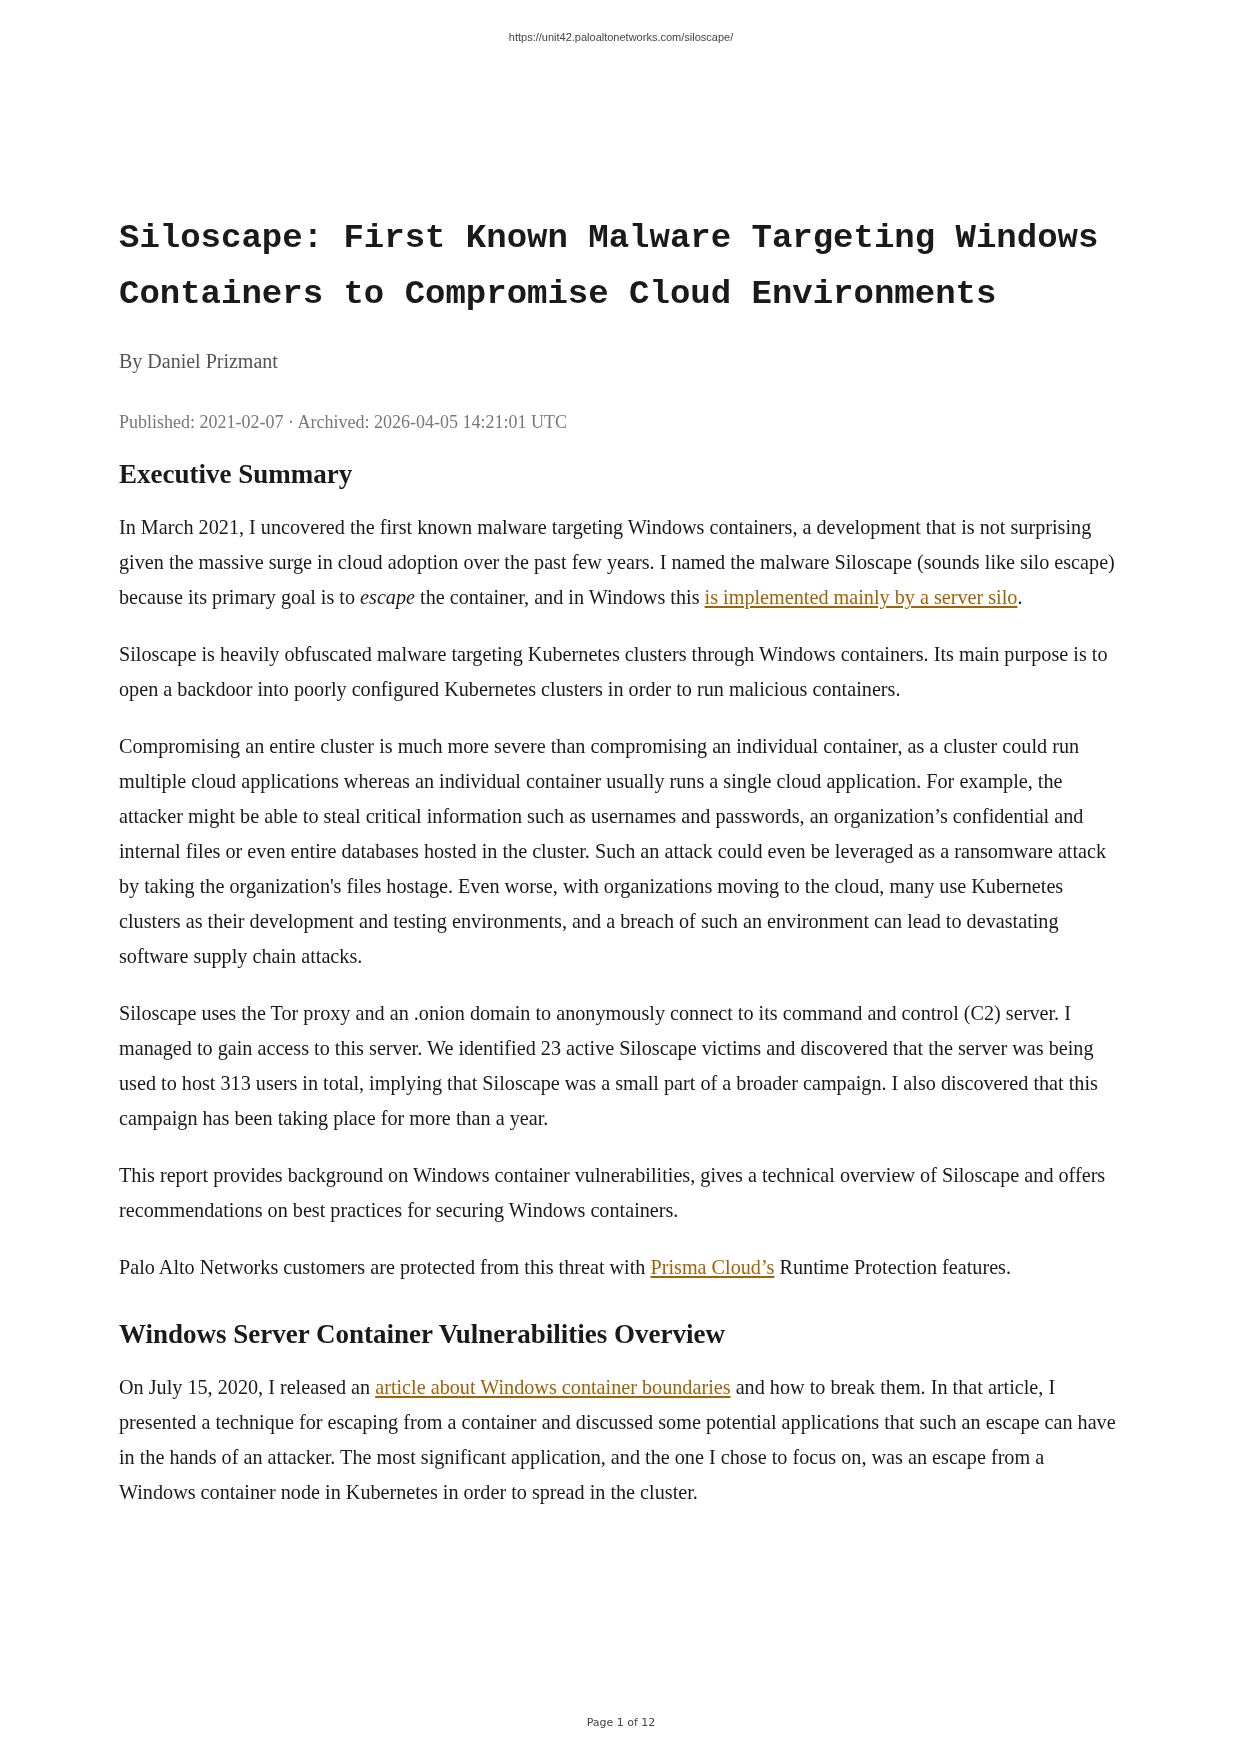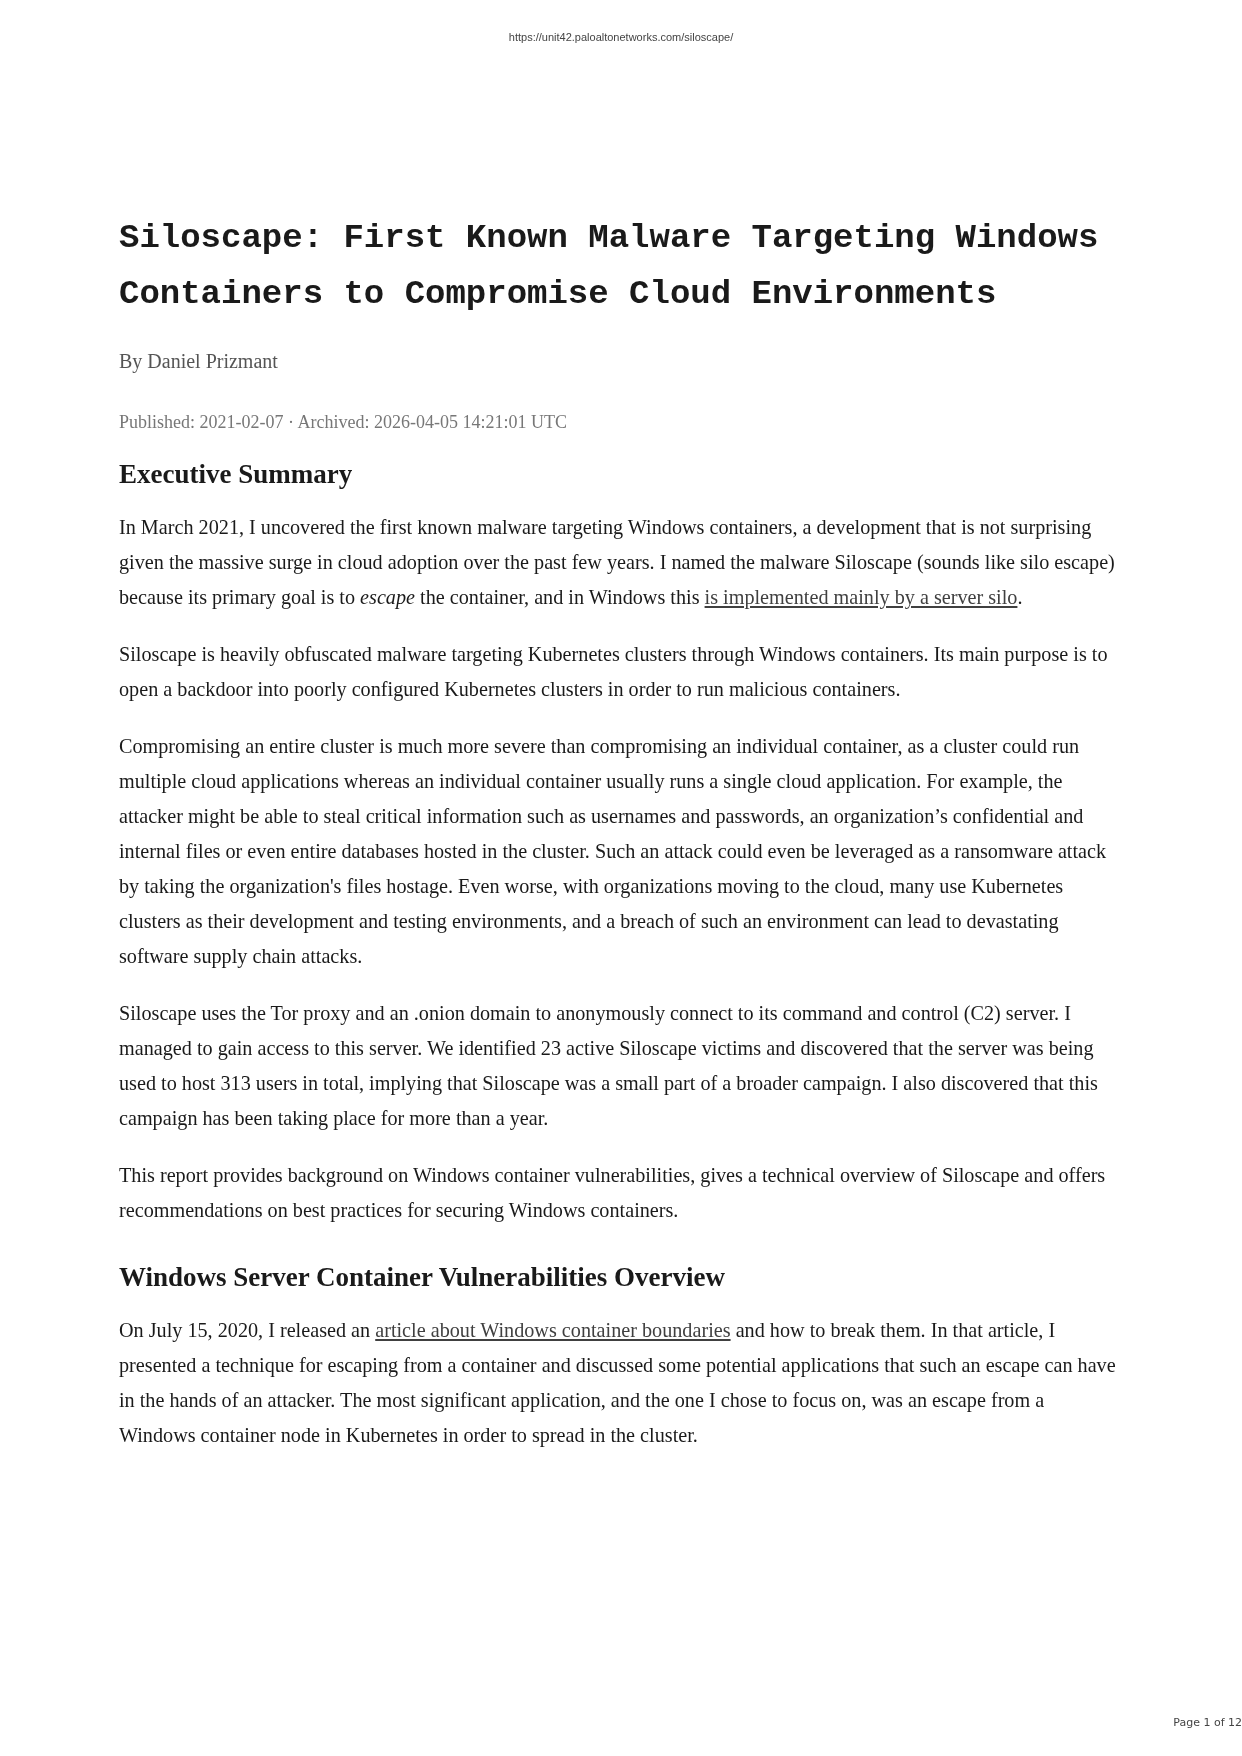--- a/index.html
+++ b/index.html
@@ -2,58 +2,59 @@
 <html><head>
 <meta charset="utf-8">
 <style>
   html, body { margin: 0; padding: 0; background: #ffffff; }
   body { width: 1242px; height: 1756px; position: relative; overflow: hidden; }
   .url-header {
     position: absolute; top: 31px; left: 0; width: 1242px; text-align: center;
     font-family: Liberation Sans, sans-serif; font-size: 11px; color: #444;
   }
   .page-footer {
-    position: absolute; top: 1716px; left: 0; width: 1242px; text-align: right;
+    position: absolute; top: 1716px; left: 0; width: 1242px; text-align: center;
     font-family: "DejaVu Sans", sans-serif; font-size: 11px; color: #444;
   }
   .content {
     position: absolute; left: 119px; top: 210px; width: 1005px;
     font-family: "Liberation Serif", serif; color: #1a1a1a;
   }
   h1 {
     font-family: Liberation Mono, monospace; font-weight: bold;
     font-size: 34px; line-height: 56px; margin: 0 0 24px 0; color: #1a1a1a;
   }
   .byline { font-size: 20px; color: #555; margin: 0 0 32px 0; line-height: 30px; }
   .meta { font-size: 18px; color: #777; margin: 0 0 18px 0; line-height: 28px; }
   h2 {
     font-family: "Liberation Serif", serif; font-weight: bold;
     font-size: 27px; line-height: 40px; margin: 0 0 16px 0; color: #1a1a1a;
   }
   p { font-size: 20.2px; line-height: 35px; margin: 0 0 22px 0; }
-  a { color: #404040; text-decoration: underline; }
+  a { color: #a16207; text-decoration: underline; }
   .sec2 { margin-top: 29px; }
 </style>
 </head>
 <body>
 
 <div class="url-header">https://unit42.paloaltonetworks.com/siloscape/</div>
 
 <div class="content">
   <h1>Siloscape: First Known Malware Targeting Windows Containers to Compromise Cloud Environments</h1>
   <div class="byline">By Daniel Prizmant</div>
   <div class="meta">Published: 2021-02-07 · Archived: 2026-04-05 14:21:01 UTC</div>
 
   <section>
     <h2>Executive Summary</h2>
     <p><span>In March 2021, I uncovered the first known malware targeting Windows containers, a development that is not surprising given the massive surge in cloud adoption over the past few years. I named the malware Siloscape (sounds like silo escape) because its primary goal is to </span><em>escape</em><span> the container, and in Windows this </span><a href="#">is implemented mainly by a server silo</a><span>.</span></p>
     <p>Siloscape is heavily obfuscated malware targeting Kubernetes clusters through Windows containers. Its main purpose is to open a backdoor into poorly configured Kubernetes clusters in order to run malicious containers.</p>
     <p>Compromising an entire cluster is much more severe than compromising an individual container, as a cluster could run multiple cloud applications whereas an individual container usually runs a single cloud application. For example, the attacker might be able to steal critical information such as usernames and passwords, an organization’s confidential and internal files or even entire databases hosted in the cluster. Such an attack could even be leveraged as a ransomware attack by taking the organization's files hostage. Even worse, with organizations moving to the cloud, many use Kubernetes clusters as their development and testing environments, and a breach of such an environment can lead to devastating software supply chain attacks.</p>
     <p>Siloscape uses the Tor proxy and an .onion domain to anonymously connect to its command and control (C2) server. I managed to gain access to this server. We identified 23 active Siloscape victims and discovered that the server was being used to host 313 users in total, implying that Siloscape was a small part of a broader campaign. I also discovered that this campaign has been taking place for more than a year.</p>
     <p>This report provides background on Windows container vulnerabilities, gives a technical overview of Siloscape and offers recommendations on best practices for securing Windows containers.</p>
+    <p><span>Palo Alto Networks customers are protected from this threat with </span><a href="#">Prisma Cloud’s</a><span> Runtime Protection features.</span></p>
   </section>
 
   <section class="sec2">
     <h2>Windows Server Container Vulnerabilities Overview</h2>
     <p><span>On July 15, 2020, I released an </span><a href="#">article about Windows container boundaries</a><span> and how to break them. In that article, I presented a technique for escaping from a container and discussed some potential applications that such an escape can have in the hands of an attacker. The most significant application, and the one I chose to focus on, was an escape from a Windows container node in Kubernetes in order to spread in the cluster.</span></p>
   </section>
 </div>
 
 <div class="page-footer">Page 1 of 12</div>
 

